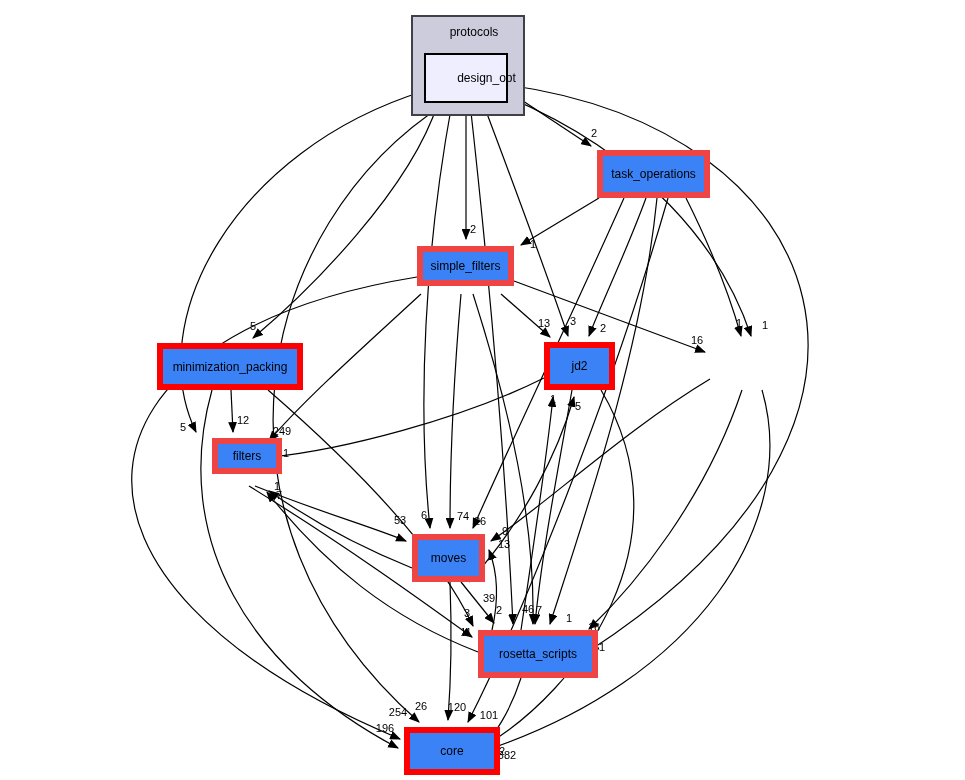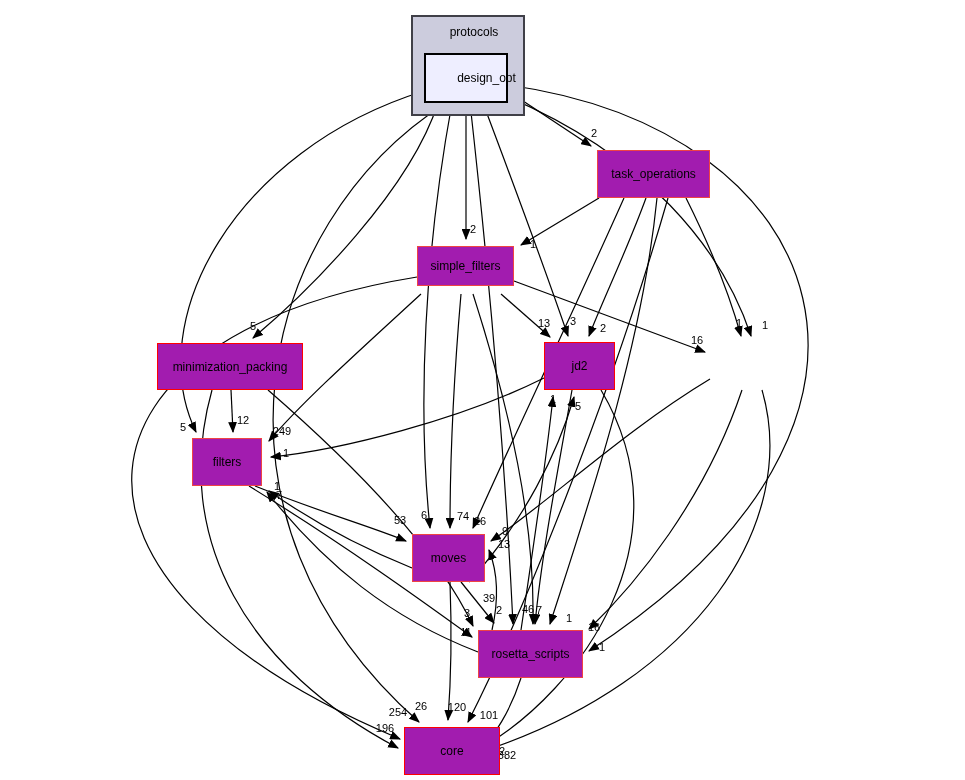--- a/index.html
+++ b/index.html
@@ -2,21 +2,21 @@
 <html><head>
 <meta charset="utf-8">
 <style>
   html,body{margin:0;padding:0;background:#ffffff;}
   #canvas{position:relative;width:965px;height:780px;background:#ffffff;overflow:hidden;
           font-family:"Liberation Sans",sans-serif;}
   #edge-layer{position:absolute;left:0;top:0;z-index:1;}
   .cluster{position:absolute;z-index:2;background:#ccccdd;border:2px solid #404048;}
   .cluster .cluster-label{position:absolute;left:0;right:0;top:8px;text-align:center;
           font-size:12px;color:#000;margin-left:12px;}
-  .node{position:absolute;z-index:3;background:#a21caf;border:1px solid #ef4444;
+  .node{position:absolute;z-index:3;background:#3b82f6;border:6px solid #ef4444;
         display:flex;align-items:center;justify-content:center;
         font-size:12px;color:#000;box-sizing:border-box;}
   .node.current{background:#eeeeff;border:2px solid #000000;}
   .node.red{border-color:#ff0000;}
   .edge-label{font-size:11px;fill:#000;}
 </style>
 </head>
 <body>
 
 <div id="canvas">
@@ -124,26 +124,26 @@
   </div>
   <div class="node" style="left: 417px; top: 246px; width: 97px; height: 40px;">
     <span>simple_filters</span>
   </div>
   <div class="node red" style="left: 157px; top: 343px; width: 146px; height: 47px;">
     <span>minimization_packing</span>
   </div>
   <div class="node red" style="left: 544px; top: 342px; width: 71px; height: 48px; justify-content: center;">
     <span>jd2</span>
   </div>
-  <div class="node" style="left: 192px; top: 438px; width: 70px; height: 48px;">
+  <div class="node" style="left: 212px; top: 438px; width: 70px; height: 36px;">
     <span>filters</span>
   </div>
   <div class="node" style="left: 412px; top: 534px; width: 73px; height: 48px;">
     <span>moves</span>
   </div>
-  <div class="node" style="left: 478px; top: 630px; width: 105px; height: 48px;">
+  <div class="node" style="left: 478px; top: 630px; width: 120px; height: 48px;">
     <span>rosetta_scripts</span>
   </div>
   <div class="node red" style="left: 404px; top: 727px; width: 96px; height: 48px;">
     <span>core</span>
   </div>
 
 </div>
 
 </body></html>

